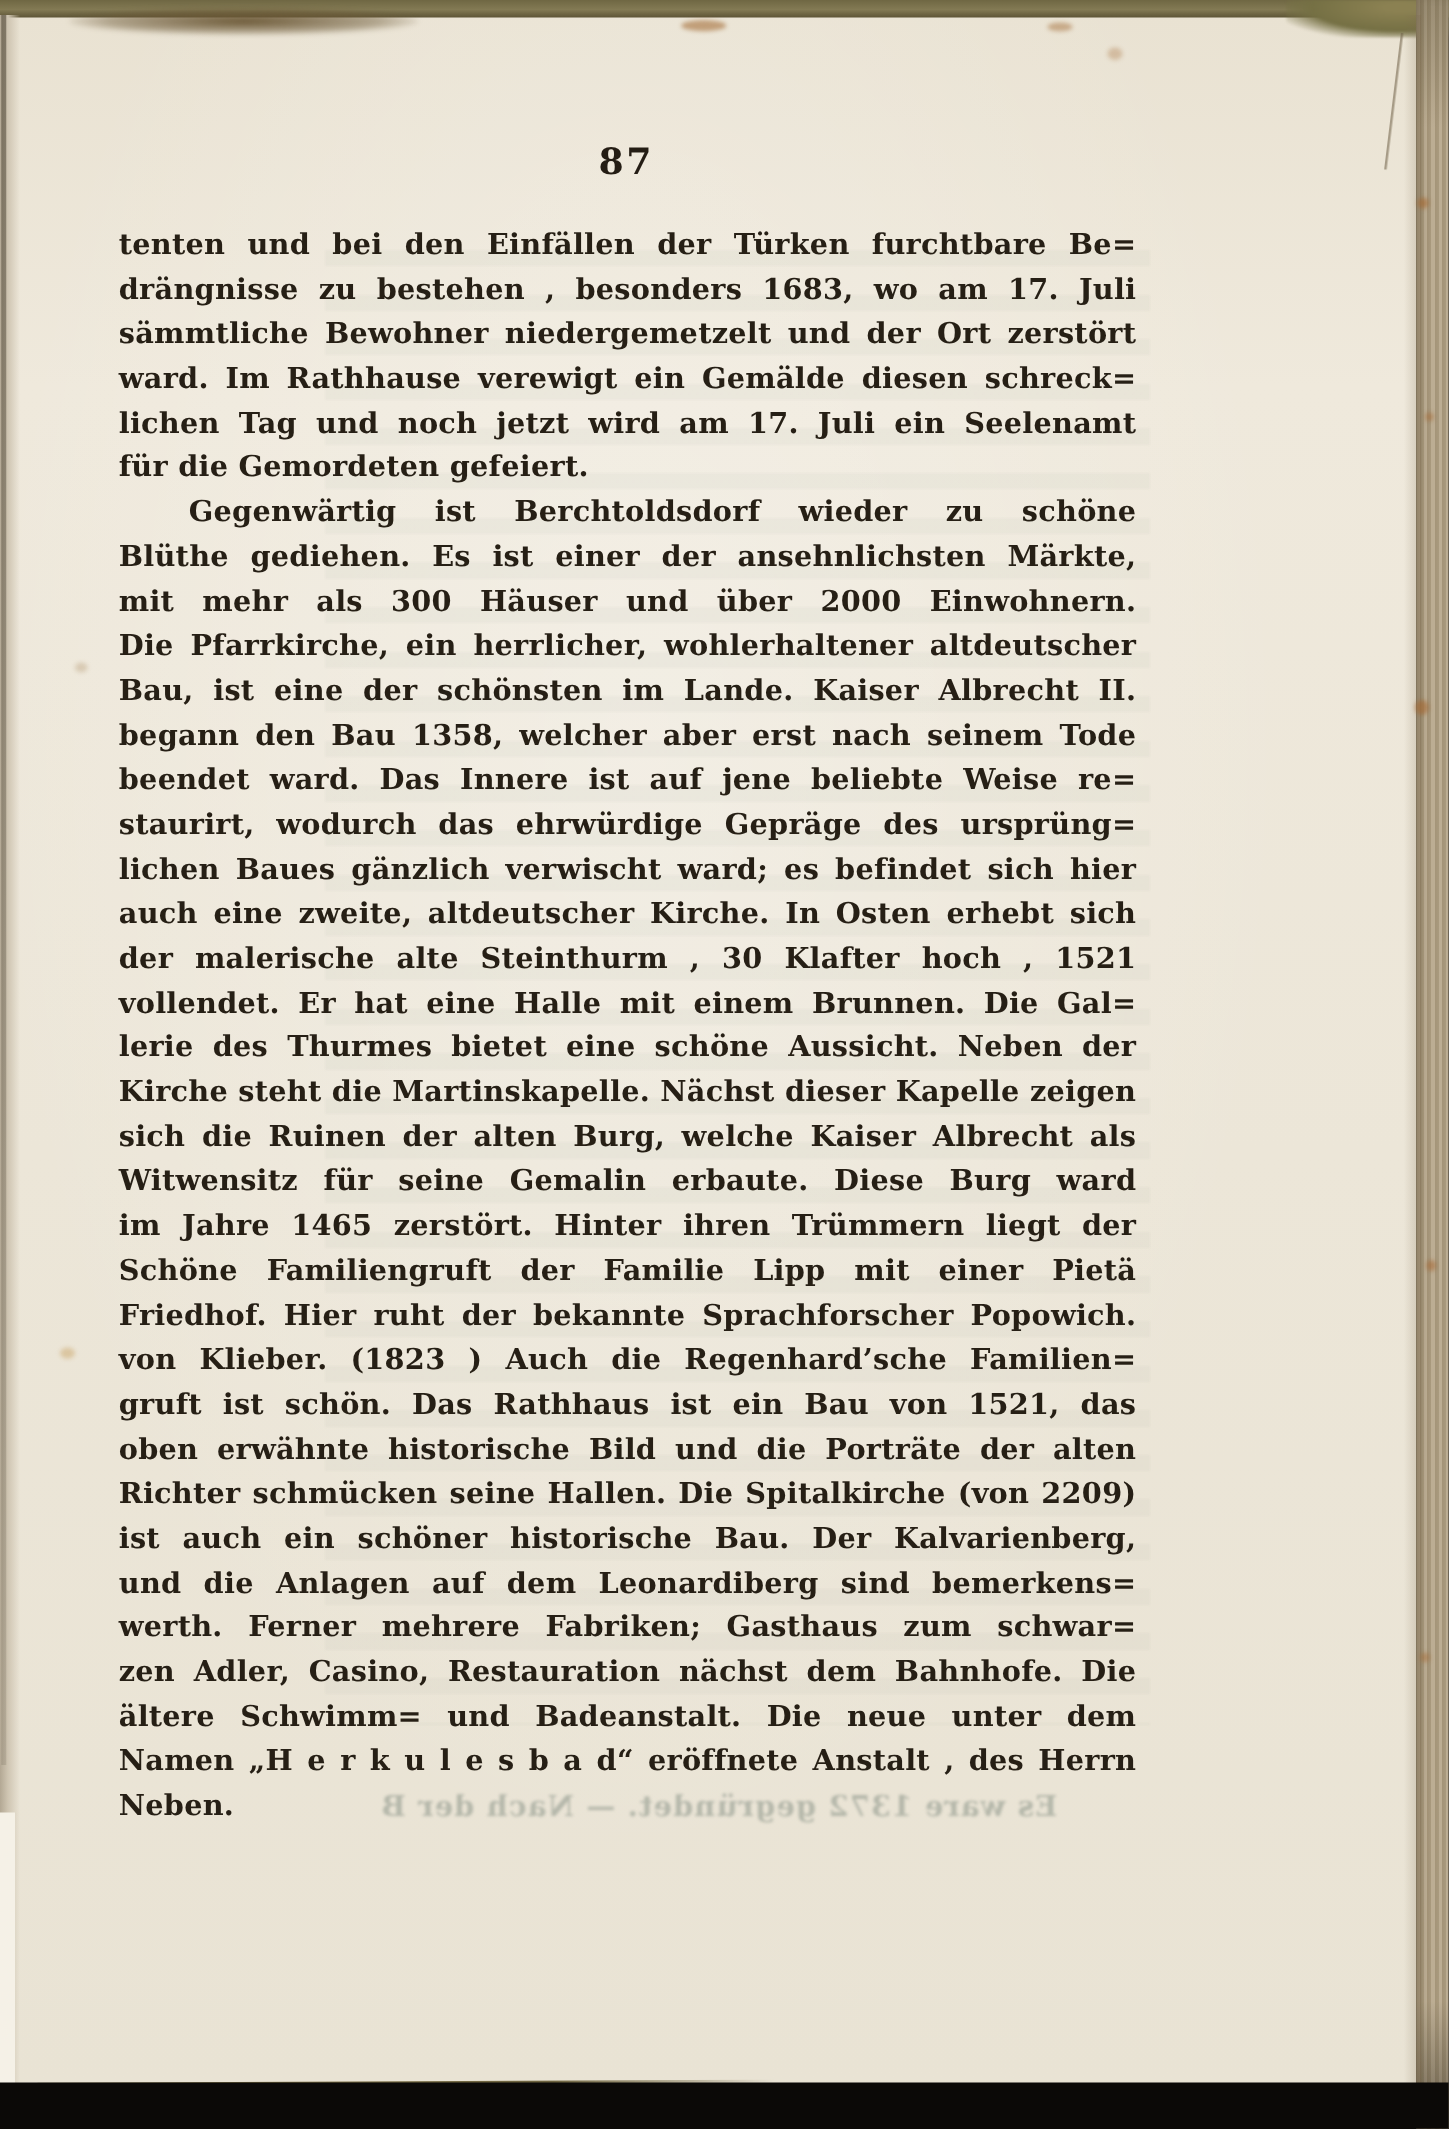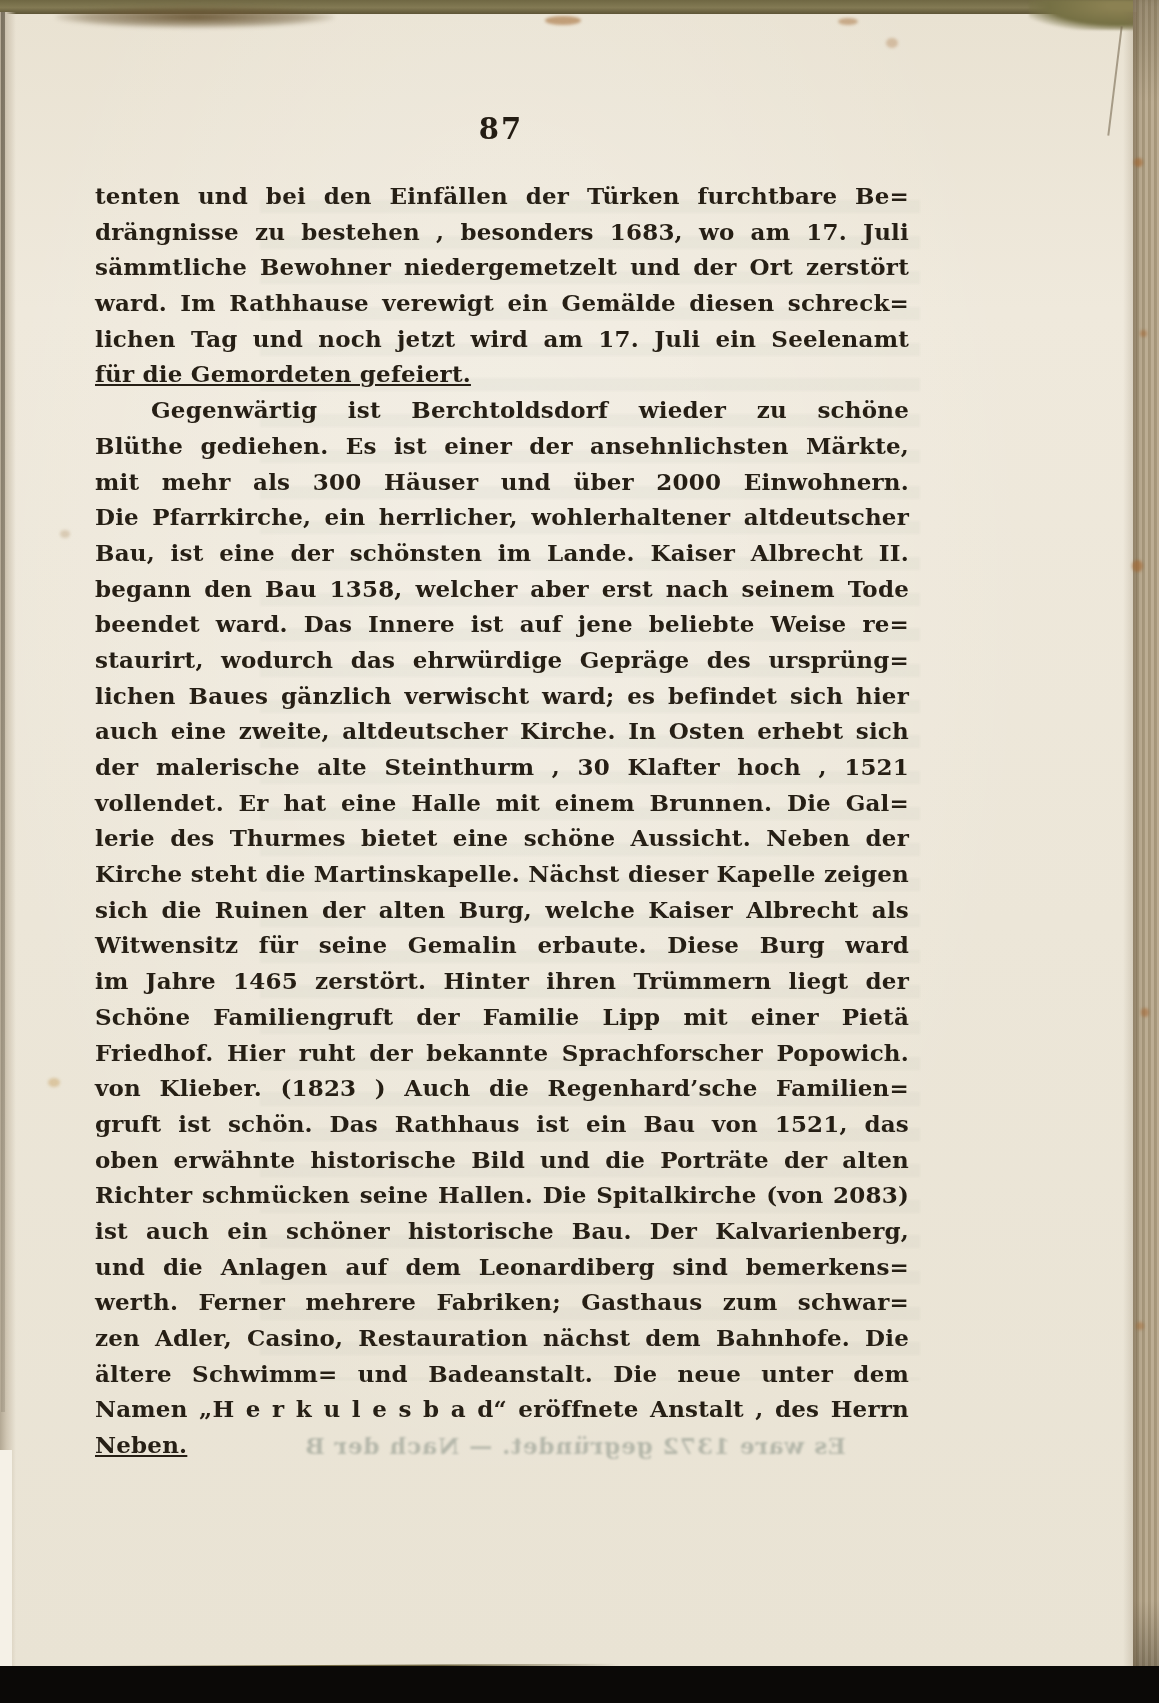--- a/index.html
+++ b/index.html
@@ -100,21 +100,21 @@
   .text-block{
     position:absolute;left:95px;top:178px;width:814px;
     font-size:23px;font-weight:700;color:#261f15;
     letter-spacing:0.2px;
   }
   .line{
     height:35.7px;line-height:35.7px;
     text-align:justify;text-align-last:justify;
     white-space:normal;overflow:visible;
   }
-  .line.flush{text-align-last:left;text-decoration:underline;}
+  .line.flush{text-align-last:left;}
   .line.indent{text-indent:56px;}
   
   .bleed-line{
     position:absolute;left:205px;top:1432px;width:740px;
     font-size:23px;font-weight:700;
     color:rgba(96,114,103,0.38);
     transform:scaleX(-1);
     filter:blur(1.1px);
     text-align:center;letter-spacing:1px;
   }
@@ -177,21 +177,21 @@
       <div class="line">lerie des Thurmes bietet eine schöne Aussicht. Neben der</div>
       <div class="line">Kirche steht die Martinskapelle. Nächst dieser Kapelle zeigen</div>
       <div class="line">sich die Ruinen der alten Burg, welche Kaiser Albrecht als</div>
       <div class="line">Witwensitz für seine Gemalin erbaute. Diese Burg ward</div>
       <div class="line">im Jahre 1465 zerstört. Hinter ihren Trümmern liegt der</div>
       <div class="line">Schöne Familiengruft der Familie Lipp mit einer Pietä</div>
       <div class="line">Friedhof. Hier ruht der bekannte Sprachforscher Popowich.</div>
       <div class="line">von Klieber. (1823 ) Auch die Regenhard’sche Familien=</div>
       <div class="line">gruft ist schön. Das Rathhaus ist ein Bau von 1521, das</div>
       <div class="line">oben erwähnte historische Bild und die Porträte der alten</div>
-      <div class="line">Richter schmücken seine Hallen. Die Spitalkirche (von 2083)</div>
+      <div class="line">Richter schmücken seine Hallen. Die Spitalkirche (von 2209)</div>
       <div class="line">ist auch ein schöner historische Bau. Der Kalvarienberg,</div>
       <div class="line">und die Anlagen auf dem Leonardiberg sind bemerkens=</div>
       <div class="line">werth. Ferner mehrere Fabriken; Gasthaus zum schwar=</div>
       <div class="line">zen Adler, Casino, Restauration nächst dem Bahnhofe. Die</div>
       <div class="line">ältere Schwimm= und Badeanstalt. Die neue unter dem</div>
       <div class="line">Namen „H e r k u l e s b a d“ eröffnete Anstalt , des Herrn</div>
       <div class="line flush">Neben.</div>
     </div>
   </div>
 

